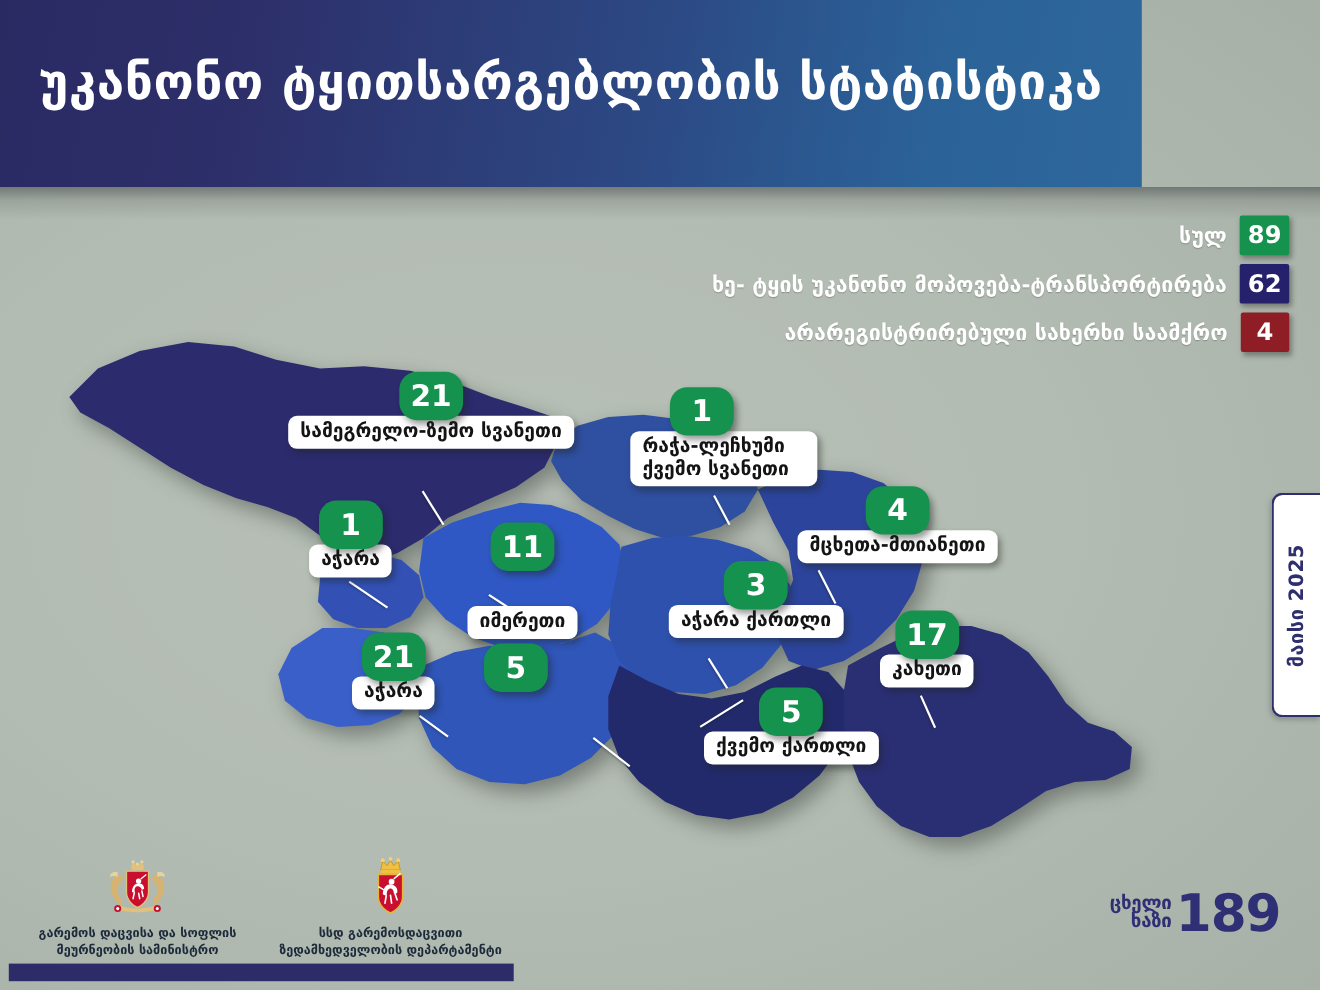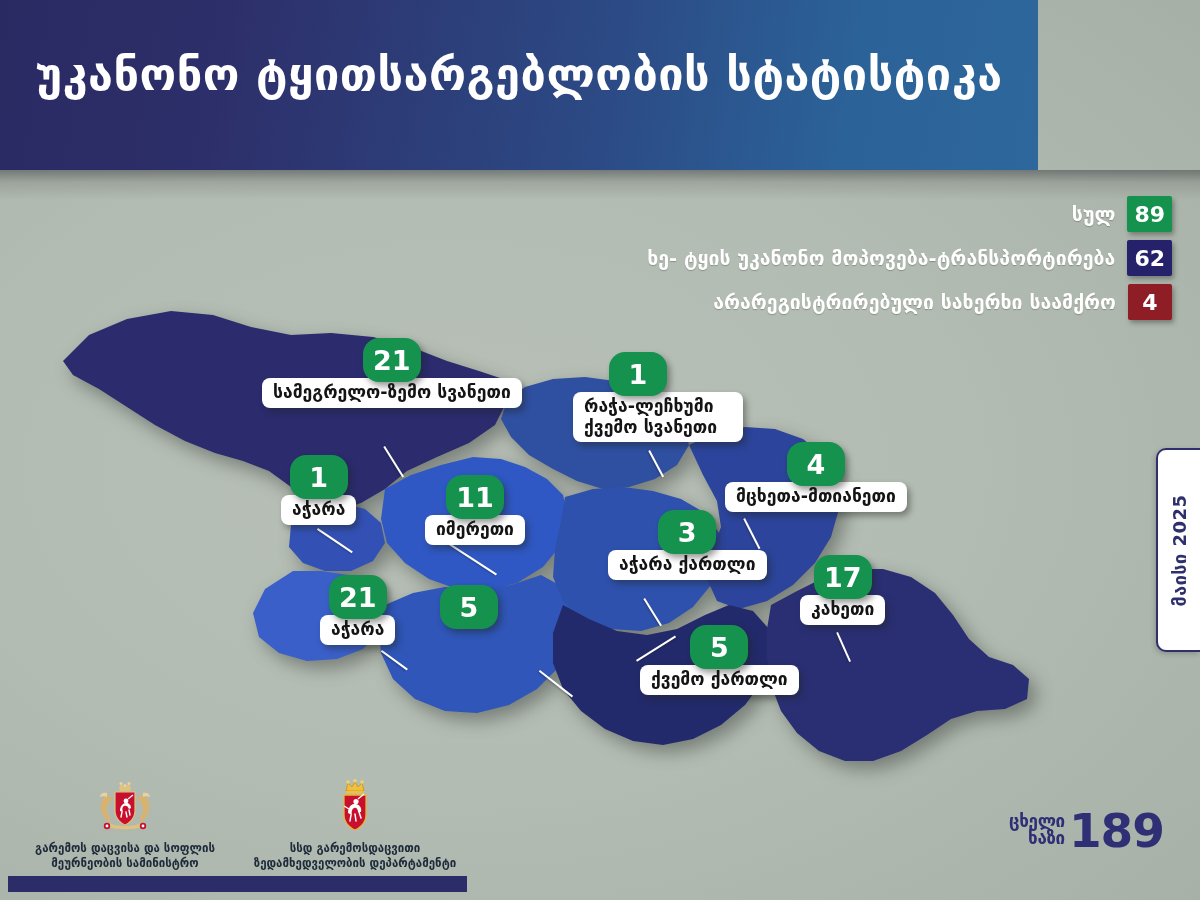--- a/index.html
+++ b/index.html
@@ -325,21 +325,21 @@
     <div class="callout count-center" style="left:533px; top:182px;">
       <div class="callout-count">1</div>
       <div class="callout-name two-line" style="width:148px;">რაჭა-ლეჩხუმი ქვემო სვანეთი</div>
     </div>
 
     <div class="callout count-center" style="left:281px; top:285px;">
       <div class="callout-count">1</div>
       <div class="callout-name">აჭარა</div>
     </div>
 
-    <div class="callout count-center" style="left:425px; top:305px;">
+    <div class="callout count-center" style="left:425px; top:305px;gap:36px;">
       <div class="callout-count">11</div>
       <div class="callout-name">იმერეთი</div>
     </div>
 
     <div class="callout count-center" style="left:320px; top:405px;">
       <div class="callout-count">21</div>
       <div class="callout-name">აჭარა</div>
     </div>
 
     <div class="callout count-center" style="left:440px; top:415px;">

